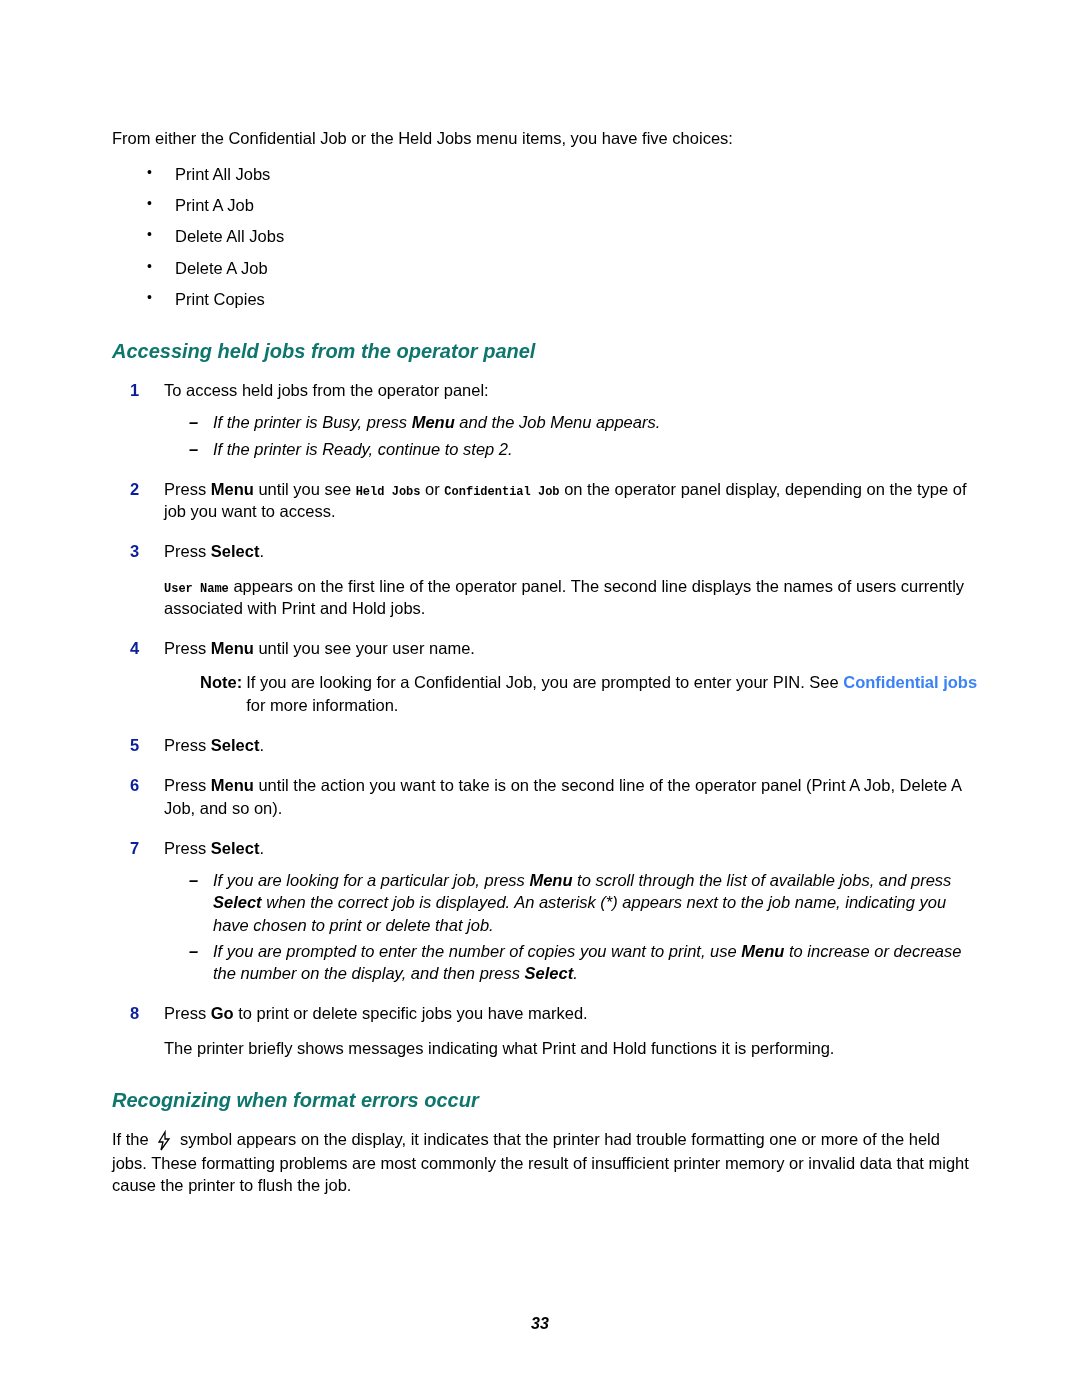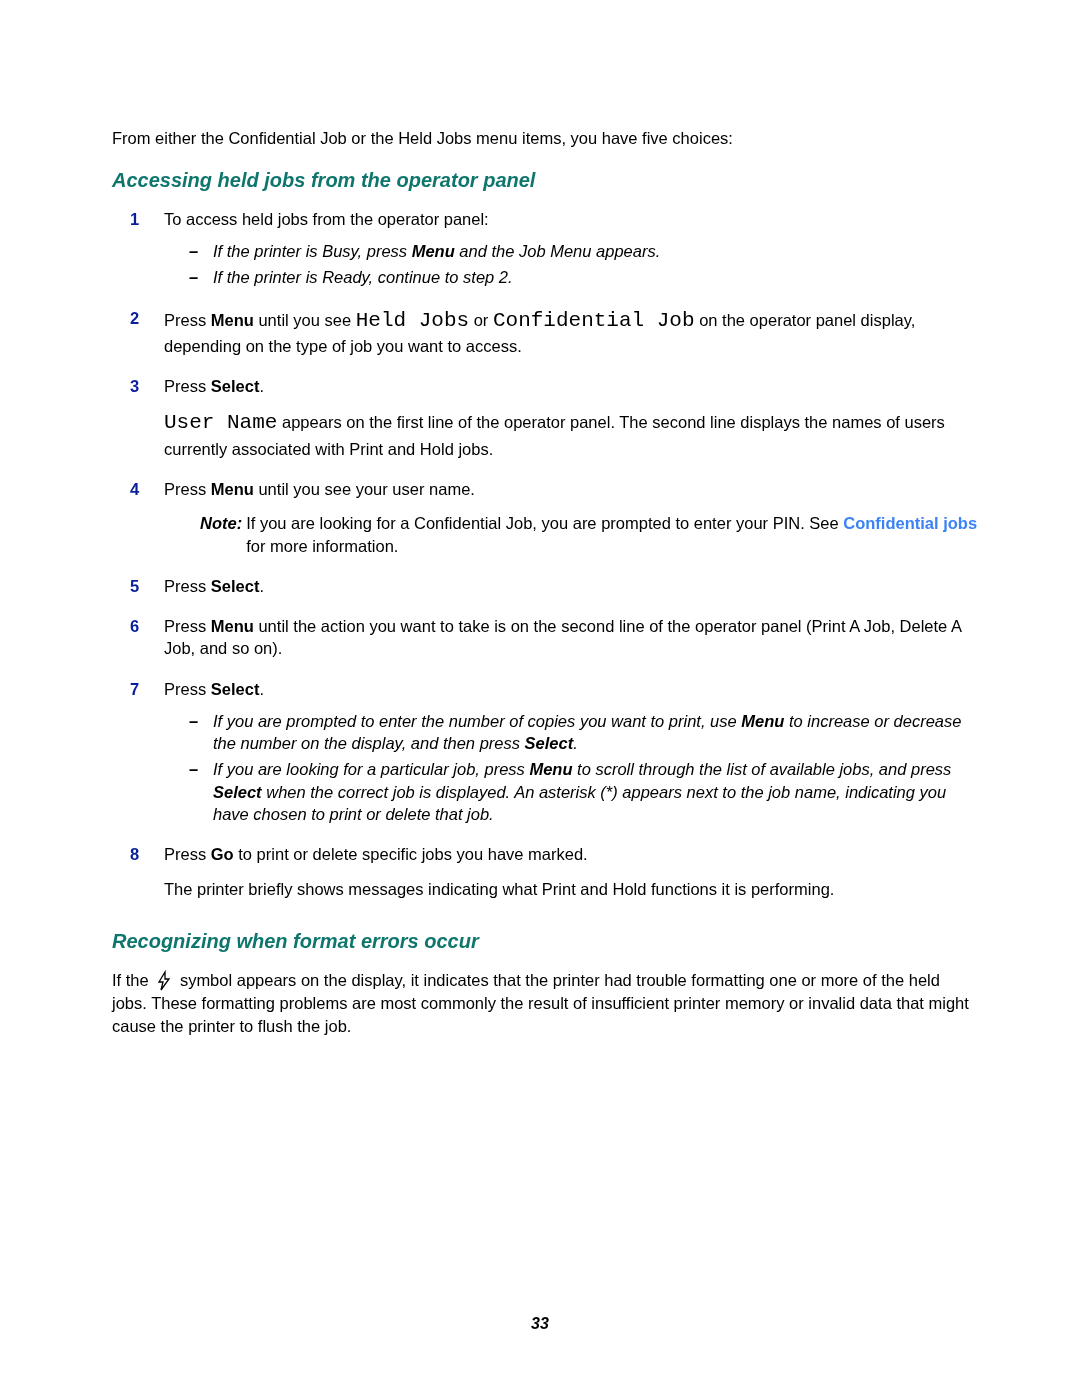--- a/index.html
+++ b/index.html
@@ -85,31 +85,30 @@
   }
   .note-block {
     margin: 12px 0 0 34px;
     padding-left: 2px;
     display: flex;
   }
   .note-label {
     font-weight: bold;
     flex-shrink: 0;
     margin-right: 4px;
-    font-style: italic;
   }
   .note-text {}
   .link {
     color: #3b82f6;
     font-weight: bold;
   }
   .code {
     font-family: "Courier New", monospace;
-    font-weight: normal;
-    font-size: 21px;
+    font-weight: bold;
+    font-size: 12px;
   }
   .followup {
     margin-top: 12px;
   }
   .para {
     margin: 0 4px 4px 0;
   }
   .page-number {
     position: absolute;
     bottom: 64px;
@@ -127,20 +126,27 @@
     margin: 0 2px;
   }
 </style>
 </head>
 <body>
 
 <div class="page">
 
   <p class="intro">From either the Confidential Job or the Held Jobs menu items, you have five choices:</p>
 
+  <ul class="bullets">
+    <li>Print All Jobs</li>
+    <li>Print A Job</li>
+    <li>Delete All Jobs</li>
+    <li>Delete A Job</li>
+    <li>Print Copies</li>
+  </ul>
 
   <h3 class="section-heading">Accessing held jobs from the operator panel</h3>
 
   <ol class="steps">
     <li>
       <span>To access held jobs from the operator panel:</span>
       <ul class="dash">
         <li>If the printer is Busy, press <b>Menu</b> and the Job Menu appears.</li>
         <li>If the printer is Ready, continue to step 2.</li>
       </ul>
@@ -161,22 +167,22 @@
     </li>
     <li>
       <span>Press <b>Select</b>.</span>
     </li>
     <li>
       <span>Press <b>Menu</b> until the action you want to take is on the second line of the operator panel (Print A Job, Delete A Job, and so on).</span>
     </li>
     <li>
       <span>Press <b>Select</b>.</span>
       <ul class="dash">
+        <li>If you are looking for a particular job, press <b>Menu</b> to scroll through the list of available jobs, and press <b>Select</b> when the correct job is displayed. An asterisk (*) appears next to the job name, indicating you have chosen to print or delete that job.</li>
         <li>If you are prompted to enter the number of copies you want to print, use <b>Menu</b> to increase or decrease the number on the display, and then press <b>Select</b>.</li>
-        <li>If you are looking for a particular job, press <b>Menu</b> to scroll through the list of available jobs, and press <b>Select</b> when the correct job is displayed. An asterisk (*) appears next to the job name, indicating you have chosen to print or delete that job.</li>
       </ul>
     </li>
     <li>
       <span>Press <b>Go</b> to print or delete specific jobs you have marked.</span>
       <p class="followup">The printer briefly shows messages indicating what Print and Hold functions it is performing.</p>
     </li>
   </ol>
 
   <h3 class="section-heading">Recognizing when format errors occur</h3>
 

